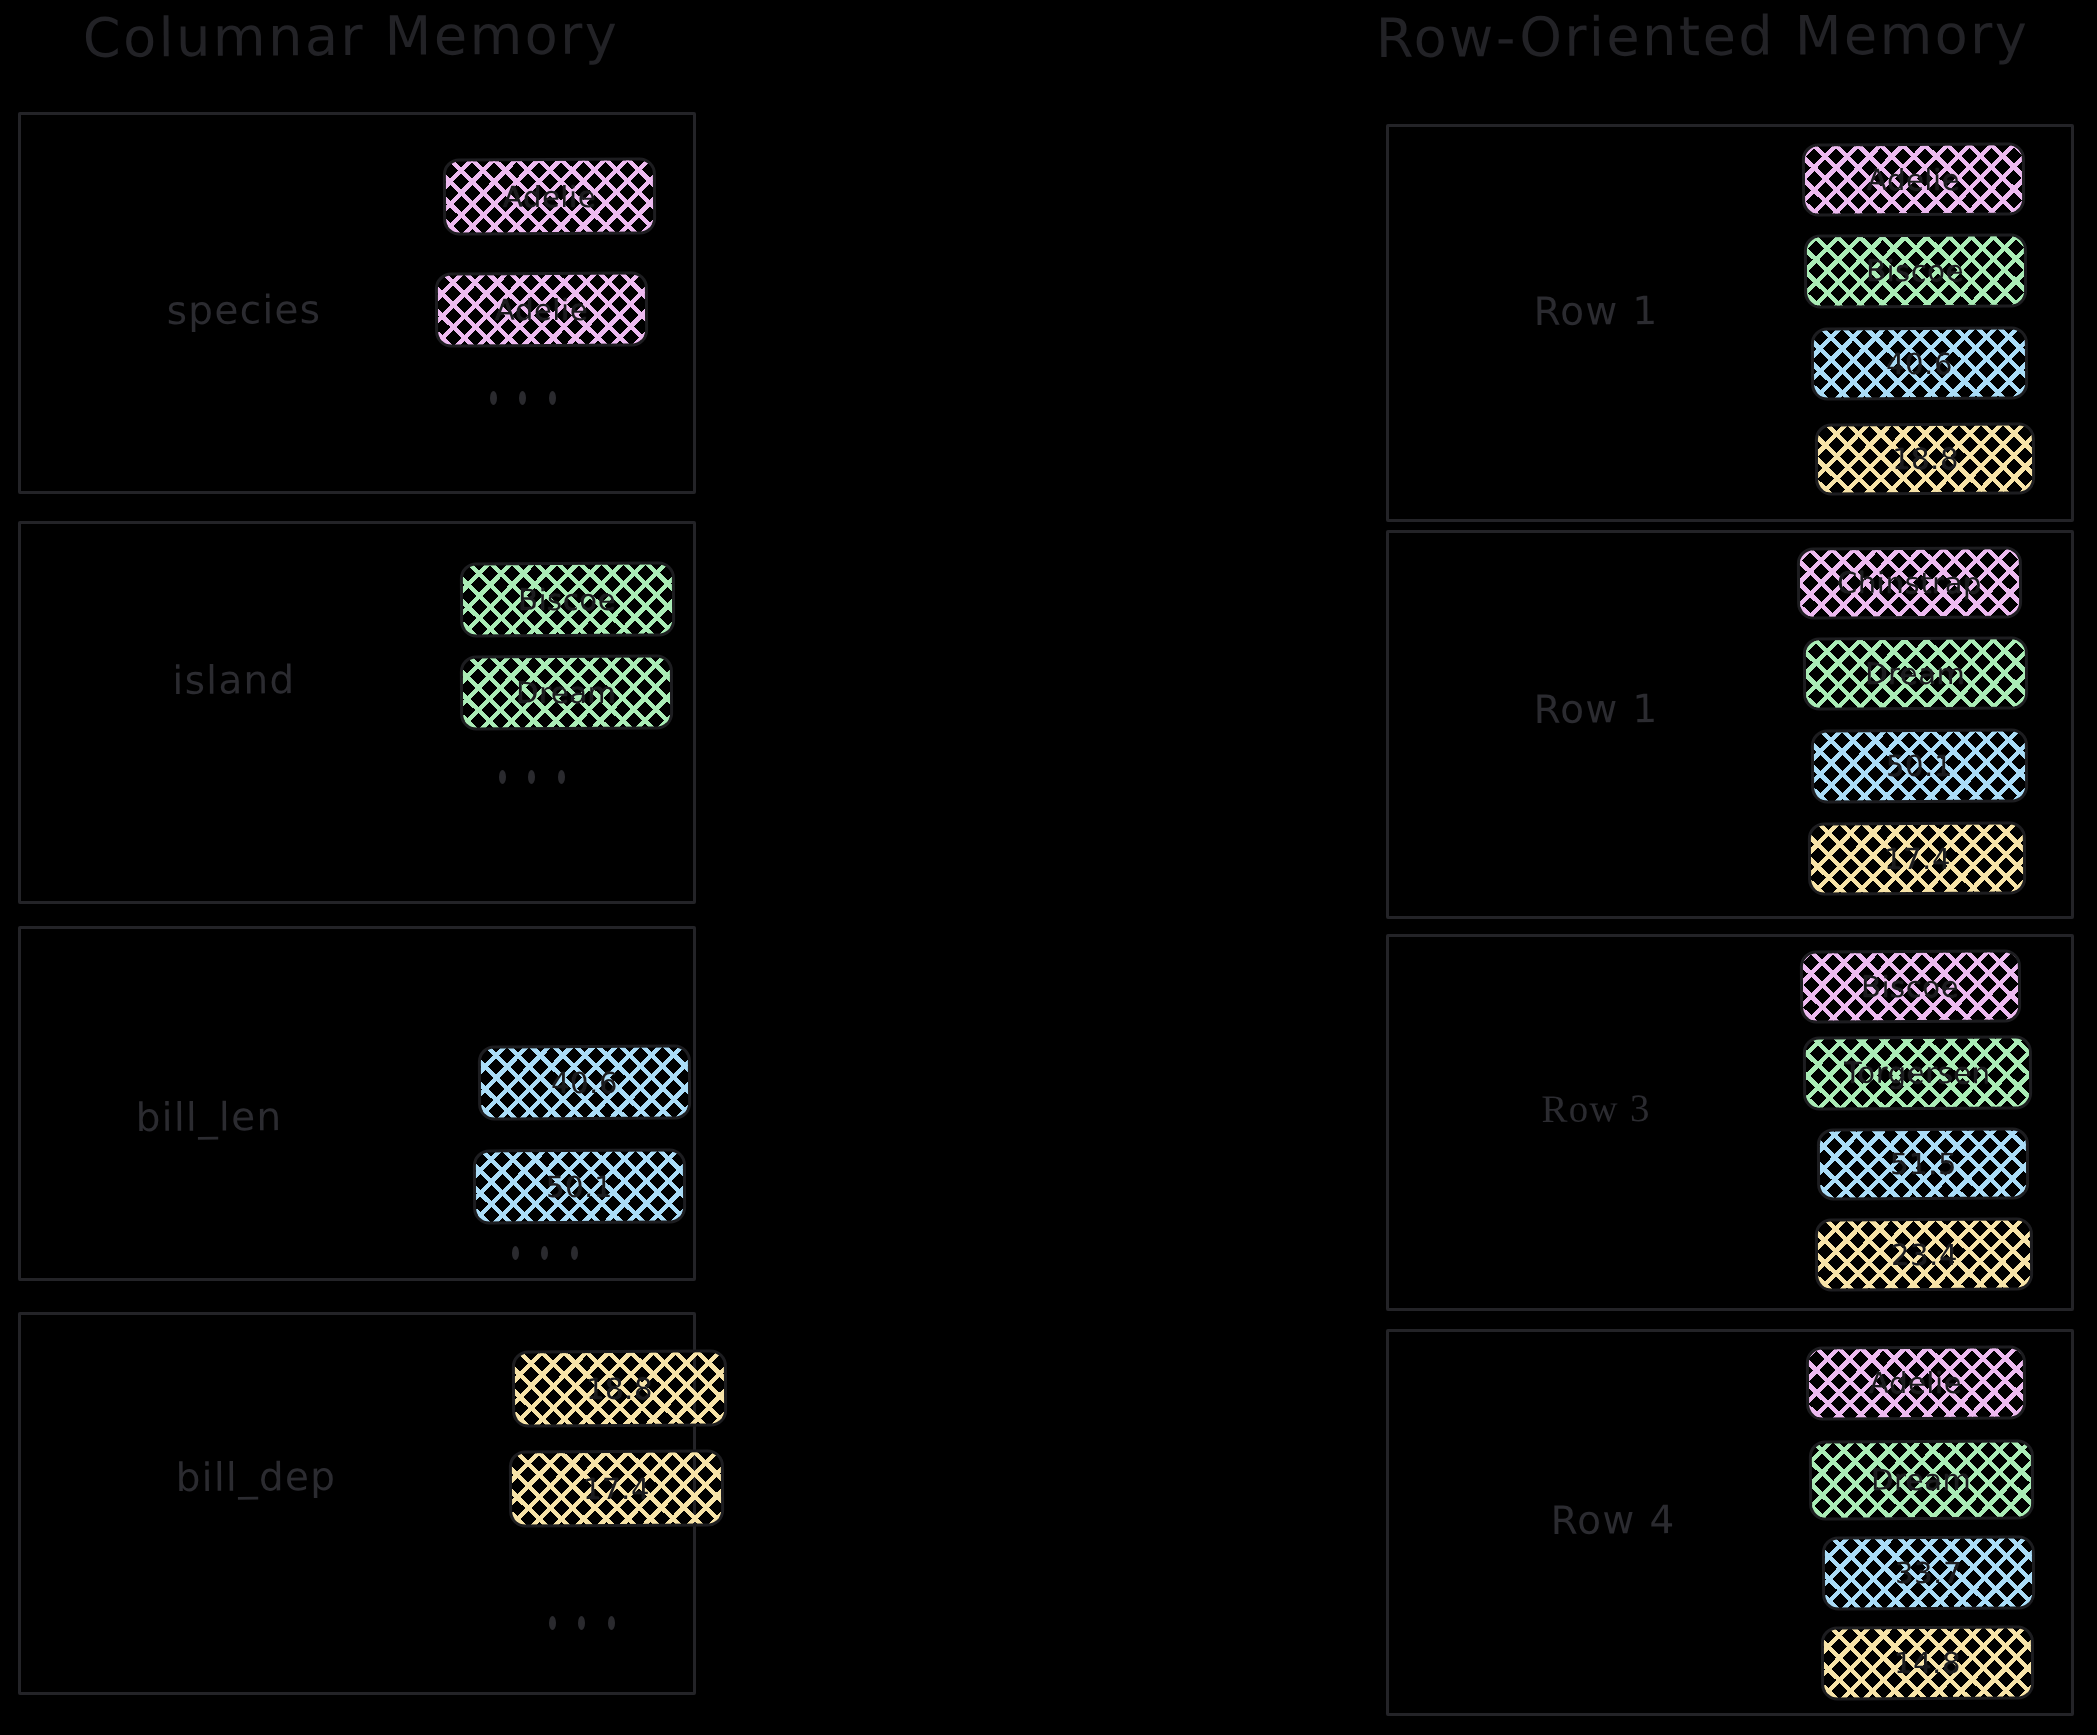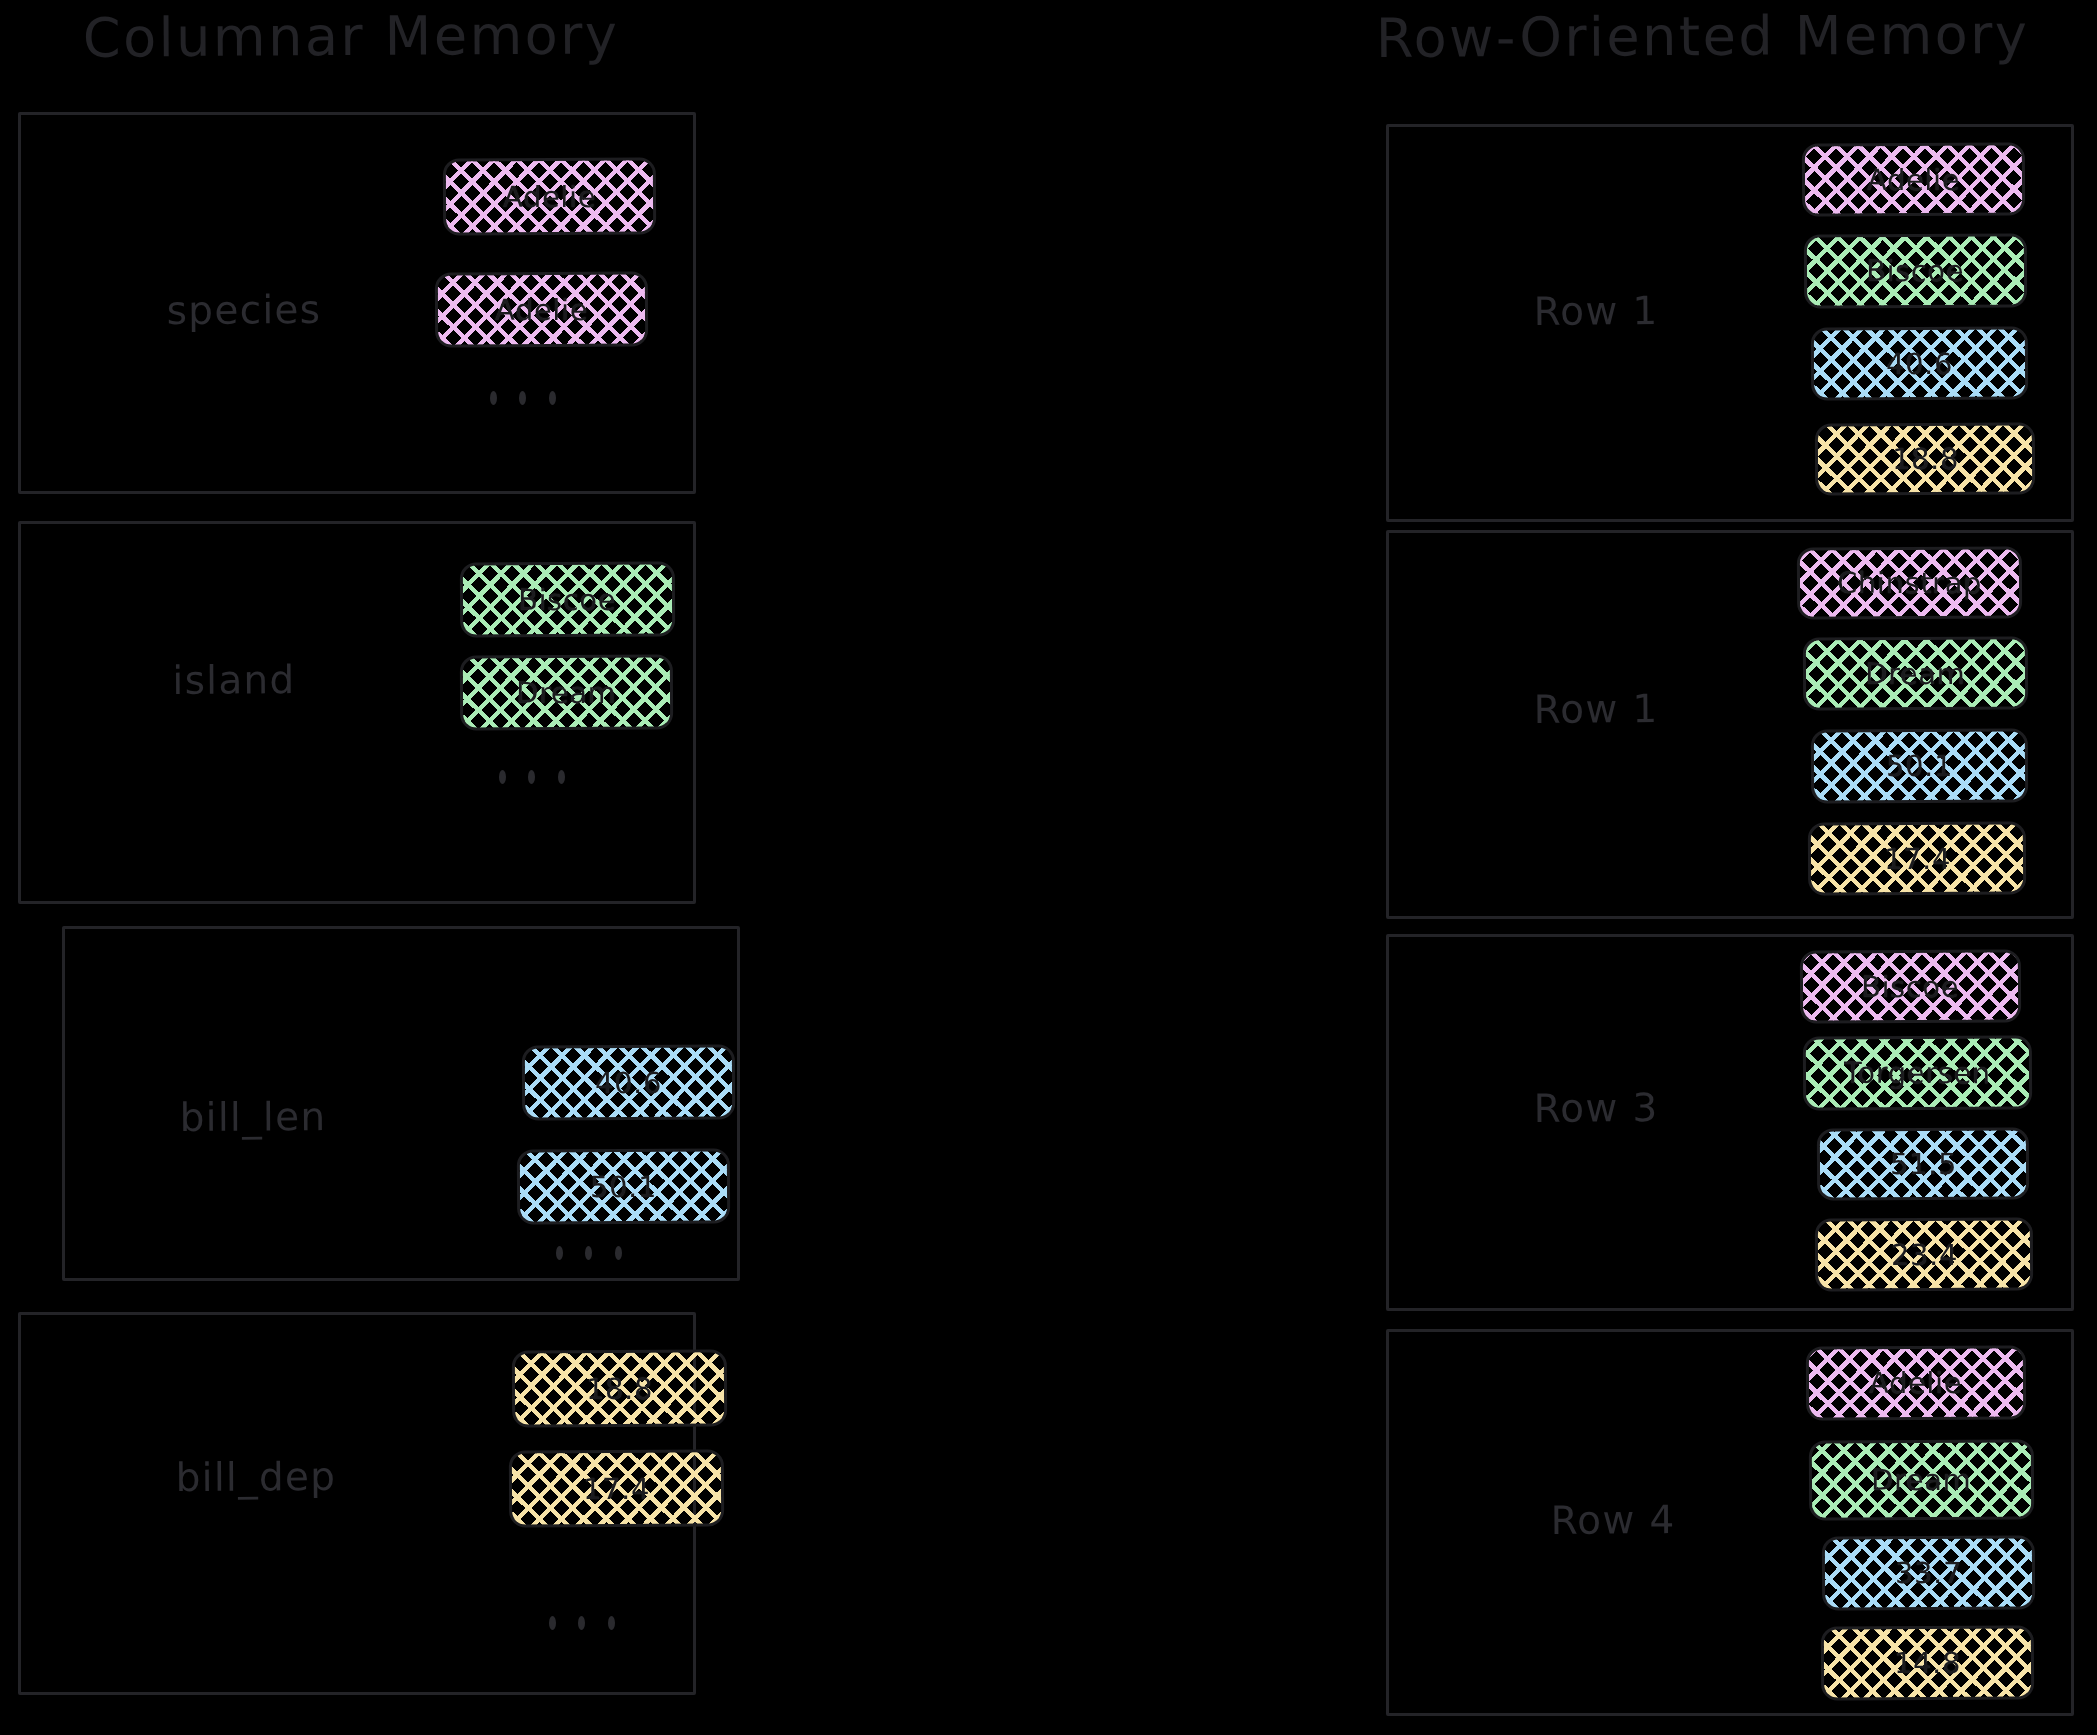--- a/index.html
+++ b/index.html
@@ -122,21 +122,21 @@
     <div class="chip green" style="left:439px;top:131px;width:213px;height:75px;">
       <span class="chip-text">Dream</span>
     </div>
     <div class="ellipsis" style="left:478px;top:246px;">
         <span></span>
         <span></span>
         <span></span>
       </div>
   </div>
 
-  <div class="group-box" style="left:17.6px;top:926px;width:678px;height:355px;margin-left:44px;">
+  <div class="group-box" style="left:17.6px;top:926px;width:678px;height:355px;">
     <div class="group-label" style="left:188px;top:188px;">bill_len</div>
 
     <div class="chip blue" style="left:457px;top:116px;width:213px;height:75px;">
       <span class="chip-text">40.6</span>
     </div>
     <div class="chip blue" style="left:452px;top:220px;width:213px;height:75px;">
       <span class="chip-text">50.1</span>
     </div>
     <div class="ellipsis" style="left:491px;top:317px;">
         <span></span>
@@ -191,21 +191,21 @@
     </div>
     <div class="chip blue" style="left:422px;top:196px;width:217px;height:74px;">
       <span class="chip-text">50.1</span>
     </div>
     <div class="chip yellow" style="left:419px;top:289px;width:218px;height:73px;">
       <span class="chip-text">17.4</span>
     </div>
   </div>
 
   <div class="group-box" style="left:1386px;top:934px;width:688px;height:377px;">
-    <div class="group-label" style="left:207px;top:171px;">Row 3</div>
+    <div class="group-label" style="left:207px;top:171px;font-family:Liberation Serif, serif;">Row 3</div>
 
     <div class="chip pink" style="left:411px;top:12.6px;width:221px;height:73px;">
       <span class="chip-text">Biscoe</span>
     </div>
     <div class="chip green" style="left:414px;top:99px;width:229px;height:74px;">
       <span class="chip-text">Torgersen</span>
     </div>
     <div class="chip blue" style="left:428px;top:191px;width:212px;height:72px;">
       <span class="chip-text">51.5</span>
     </div>

